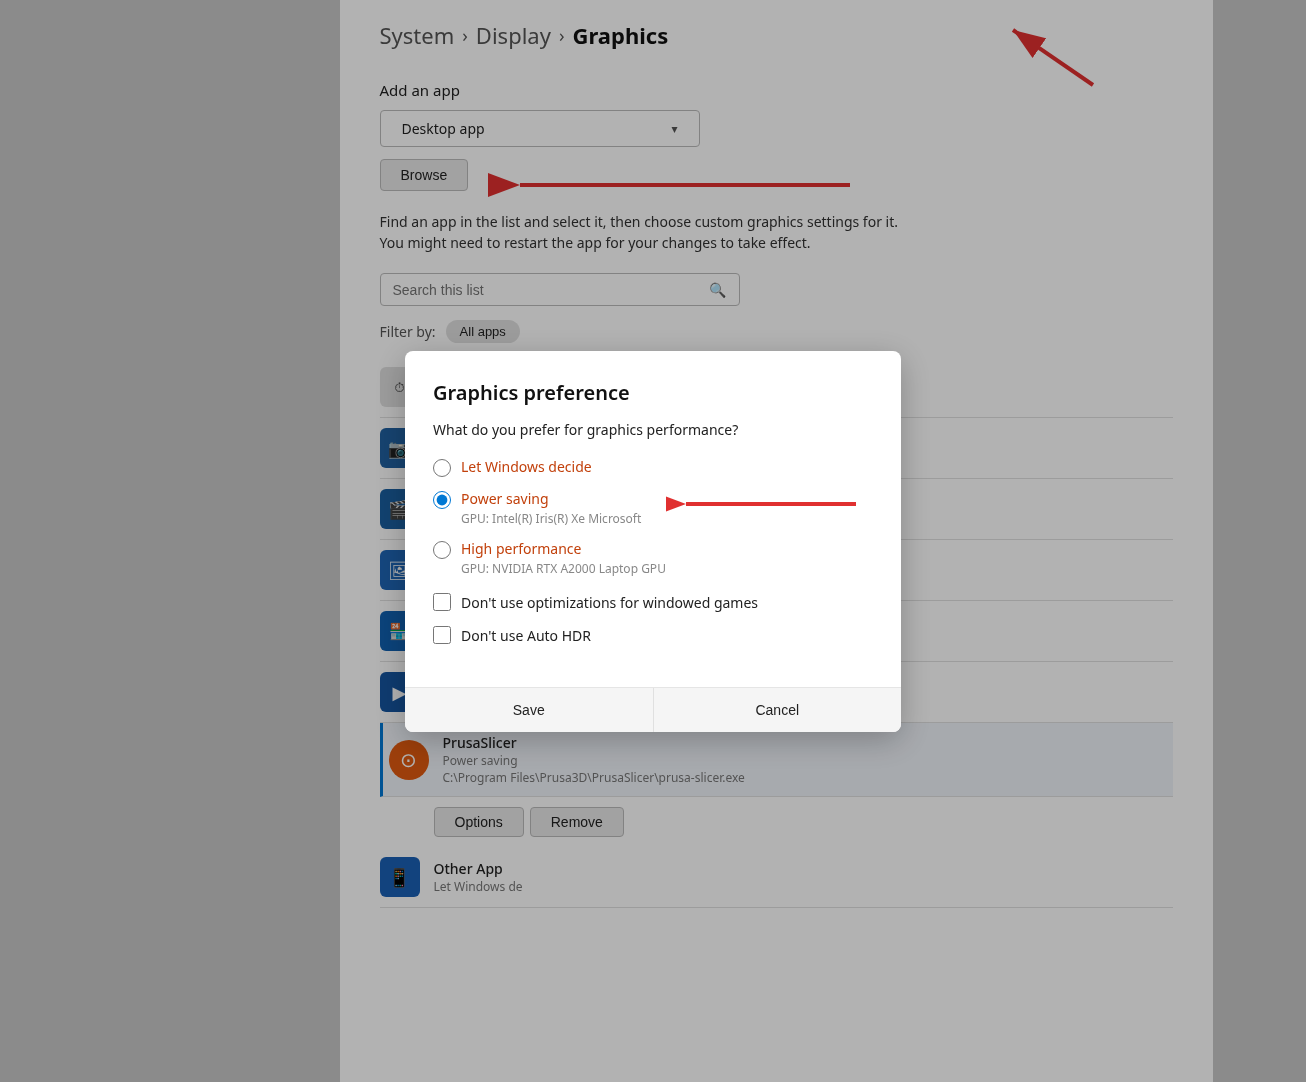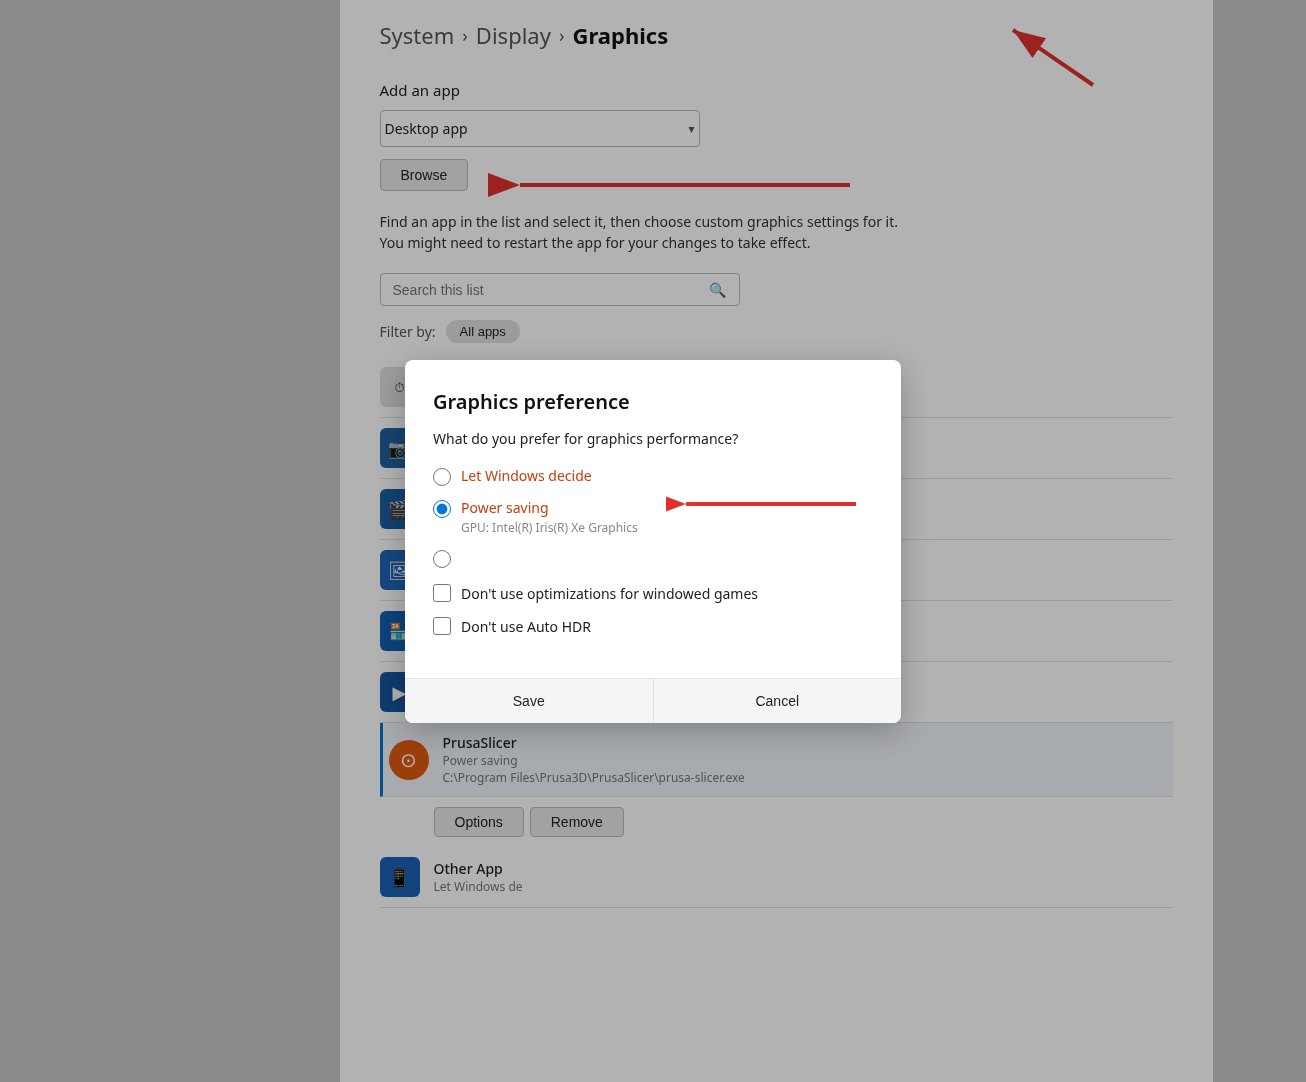--- a/index.html
+++ b/index.html
@@ -44,21 +44,21 @@
       color: #222;
       margin-bottom: 10px;
     }
     .dropdown-select {
       display: flex;
       align-items: center;
       justify-content: space-between;
       background: #fff;
       border: 1px solid #bbb;
       border-radius: 4px;
-      padding: 8px 4px;
+      padding: 8px 21px;
       width: 320px;
       cursor: pointer;
       font-size: 14px;
       color: #222;
       margin-bottom: 12px;
     }
     .dropdown-arrow {
       font-size: 12px;
       color: #555;
     }
@@ -427,29 +427,33 @@
         <input type="radio" name="gpu_pref" style="">
         <div>
           <div class="radio-label">Let Windows decide</div>
         </div>
       </label>
 
       <label class="radio-option">
         <input type="radio" name="gpu_pref" checked="" style="">
         <div>
           <div class="radio-label">Power saving</div>
-          <div class="radio-sub">GPU: Intel(R) Iris(R) Xe Graphics</div>
+          <div class="radio-sub">GPU: Intel(R) Iris(R) Xe Microsoft</div>
         </div>
       </label>
 
       <svg style="position:absolute;left:0;top:0;width:0;height:0;overflow:visible;pointer-events:none;">
       </svg>
 
       <label class="radio-option">
         <input type="radio" name="gpu_pref" style="">
+        <div>
+          <div class="radio-label">High performance</div>
+          <div class="radio-sub">GPU: NVIDIA RTX A2000 Laptop GPU</div>
+        </div>
       </label>
 
       <div style="margin-top:16px;">
 
         <label class="checkbox-option">
           <input type="checkbox" style="">
           <span class="checkbox-label">Don't use optimizations for windowed games</span>
         </label>
 
         <label class="checkbox-option">

